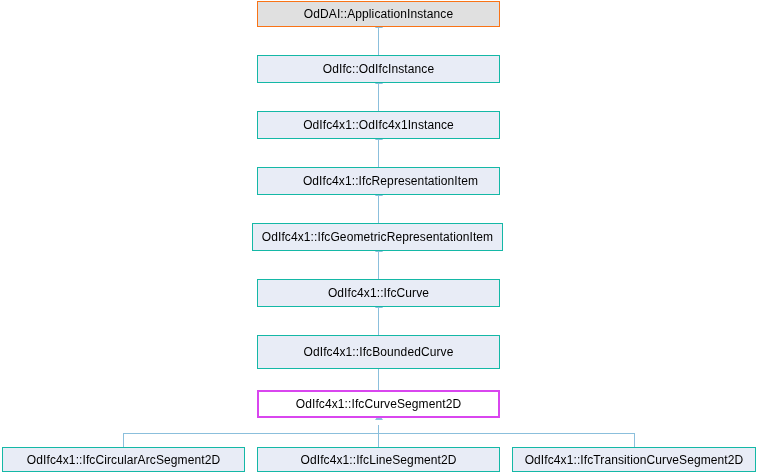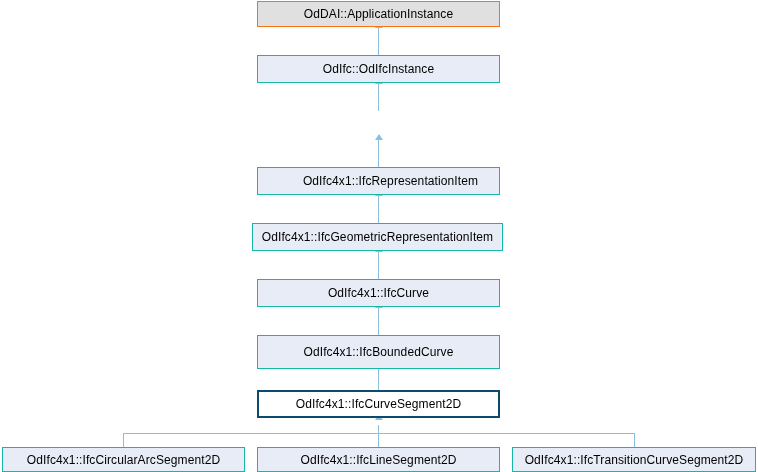--- a/index.html
+++ b/index.html
@@ -47,21 +47,21 @@
     border: 1px solid #f97316;
   }
   
   .node.normal {
     background: #e8ecf6;
     border: 1px solid #14b8a6;
   }
   
   .node.current {
     background: #ffffff;
-    border: 2px solid #0c4a6e;
+    border: 2px solid #d946ef;
   }
 
   
   .edge-v {
     position: absolute;
     width: 1px;
     background: #8bbfdc;
   }
   .edge-h {
     position: absolute;
@@ -111,20 +111,23 @@
   <div class="edge-v" style="left:634px; top:433px; height:14px;"></div>
 
   <div class="node root" style="left:257px; top:1px; width:243px; height:26px;">
     <span class="node-label">OdDAI::ApplicationInstance</span>
   </div>
 
   <div class="node normal" style="left:257px; top:55px; width:243px; height:28px;">
     <span class="node-label">OdIfc::OdIfcInstance</span>
   </div>
 
+  <div class="node normal" style="left:257px; top:111px; width:243px; height:28px;">
+    <span class="node-label">OdIfc4x1::OdIfc4x1Instance</span>
+  </div>
 
   <div class="node normal" style="left:257px; top:167px; width:243px; height:28px;padding-left:24px;">
     <span class="node-label">OdIfc4x1::IfcRepresentationItem</span>
   </div>
 
   <div class="node normal" style="left:252px; top:223px; width:251px; height:28px;">
     <span class="node-label">OdIfc4x1::IfcGeometricRepresentationItem</span>
   </div>
 
   <div class="node normal" style="left:257px; top:279px; width:243px; height:28px;">

